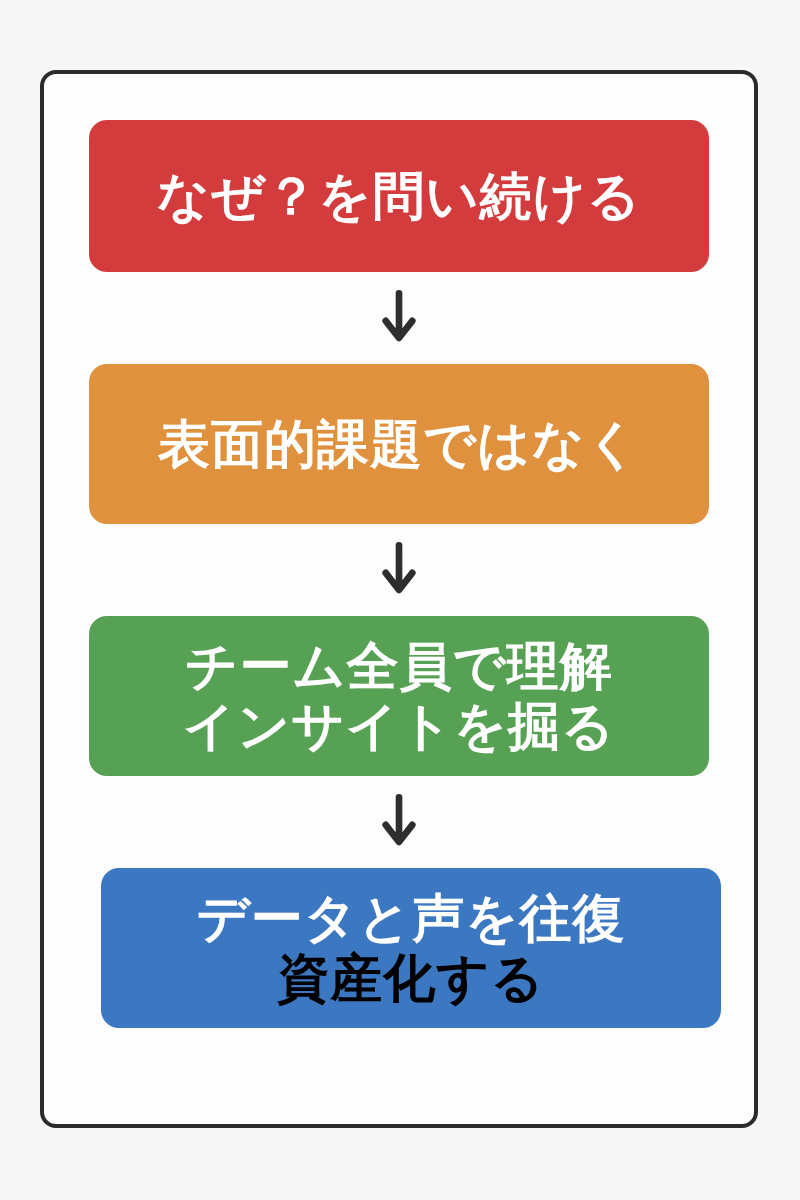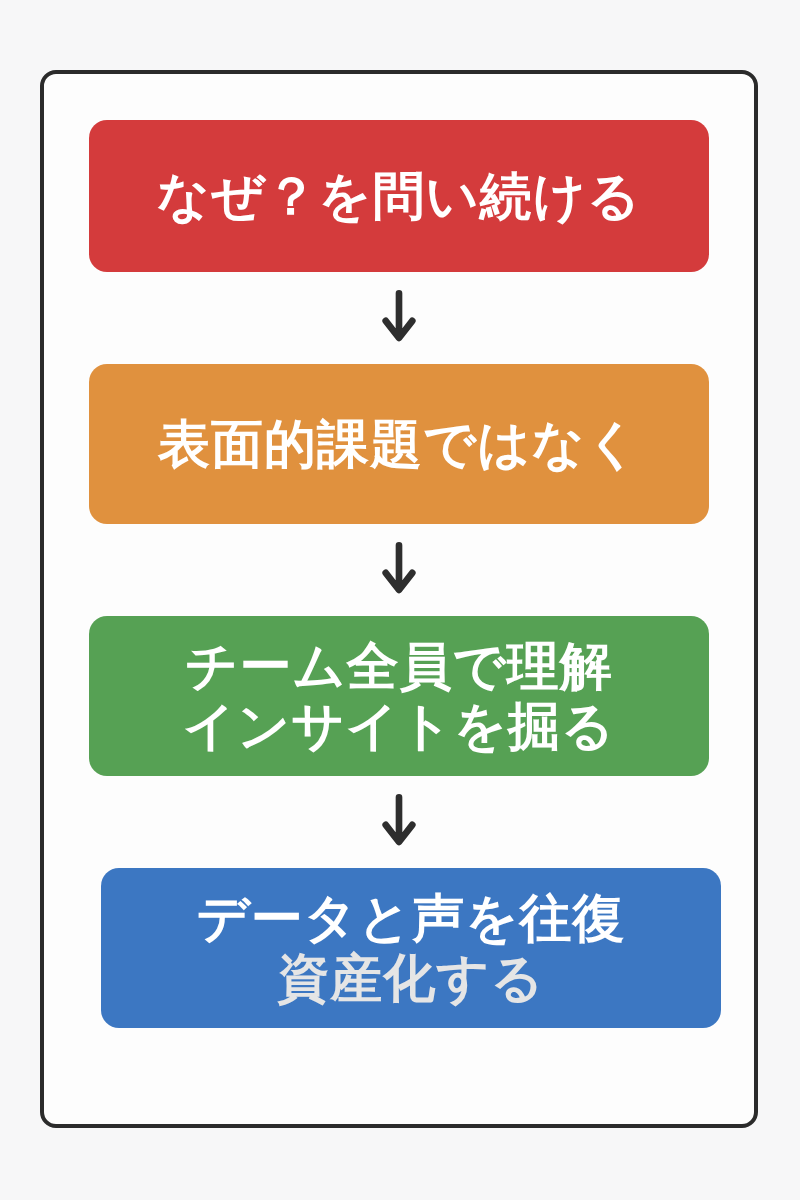--- a/index.html
+++ b/index.html
@@ -102,17 +102,17 @@
     </div>
 
     <div class="arrow-row" data-bind-style="color:diagram.arrow.color" style="color: rgb(46, 46, 46);">
       <svg viewBox="0 0 40 60" fill="none">
         <path d="M20 4 L20 48 M6 33 L20 51 L34 33" stroke="currentColor" stroke-width="7" stroke-linecap="round" stroke-linejoin="round"></path>
       </svg>
     </div>
 
     <div class="step-box double c4" data-bind-style="backgroundColor:diagram.steps.3.color" style="background-color: rgb(60, 119, 194); margin-left: 24px;">
       <div class="step-line" data-bind="diagram.steps.3.lines.0" data-bind-style="color:diagram.steps.3.text_color" style="color: rgb(255, 255, 255);">データと声を往復</div>
-      <div class="step-line" data-bind="diagram.steps.3.lines.1" data-bind-style="color:diagram.steps.3.text_color" style="color: #e5e5e5;">資産化する</div>
+      <div class="step-line" data-bind="diagram.steps.3.lines.1" data-bind-style="color:diagram.steps.3.text_color" style="color: #000000;">資産化する</div>
     </div>
 
   </div>
 </div>
 
 </body></html>

